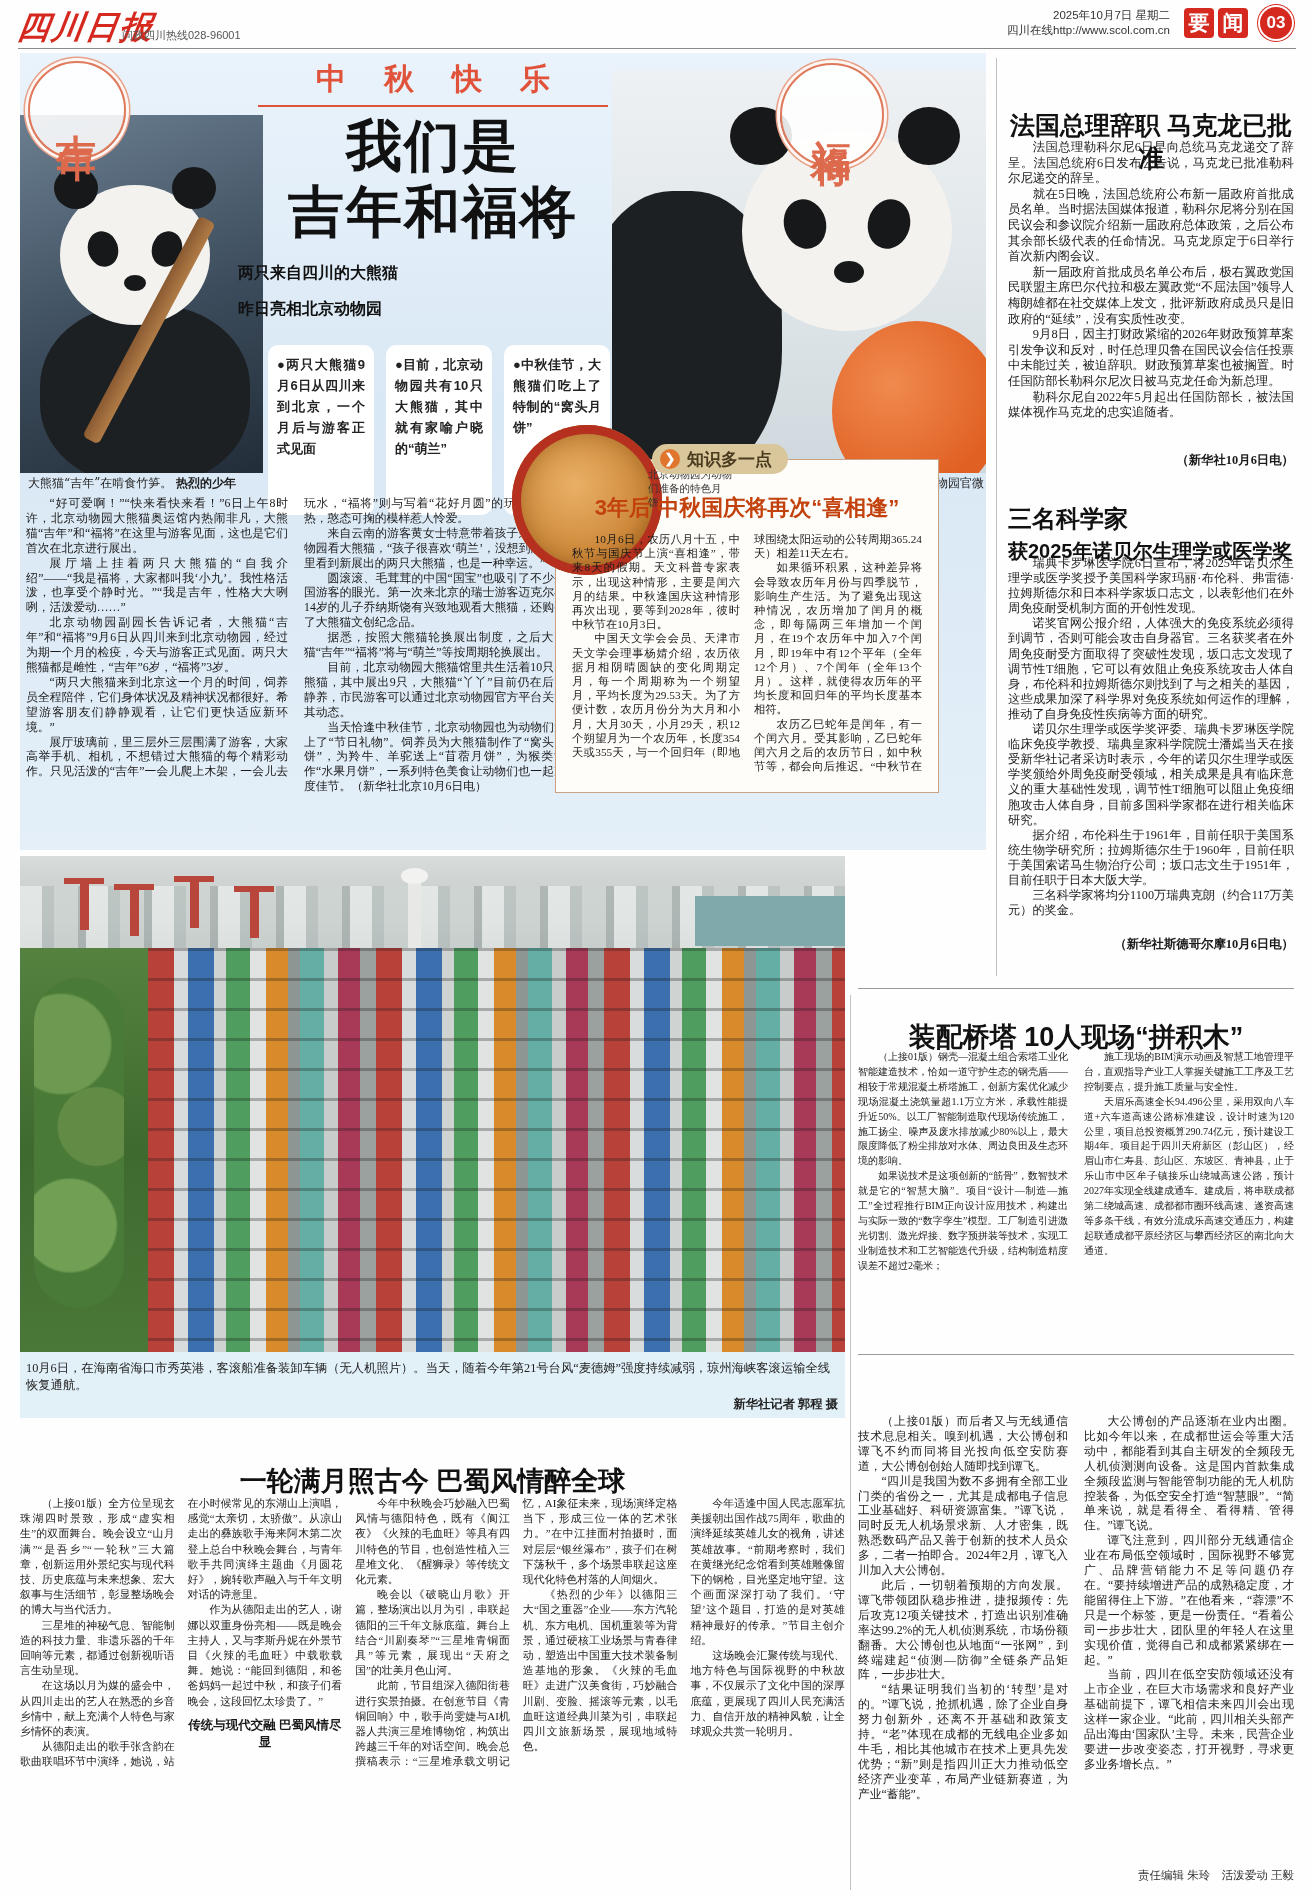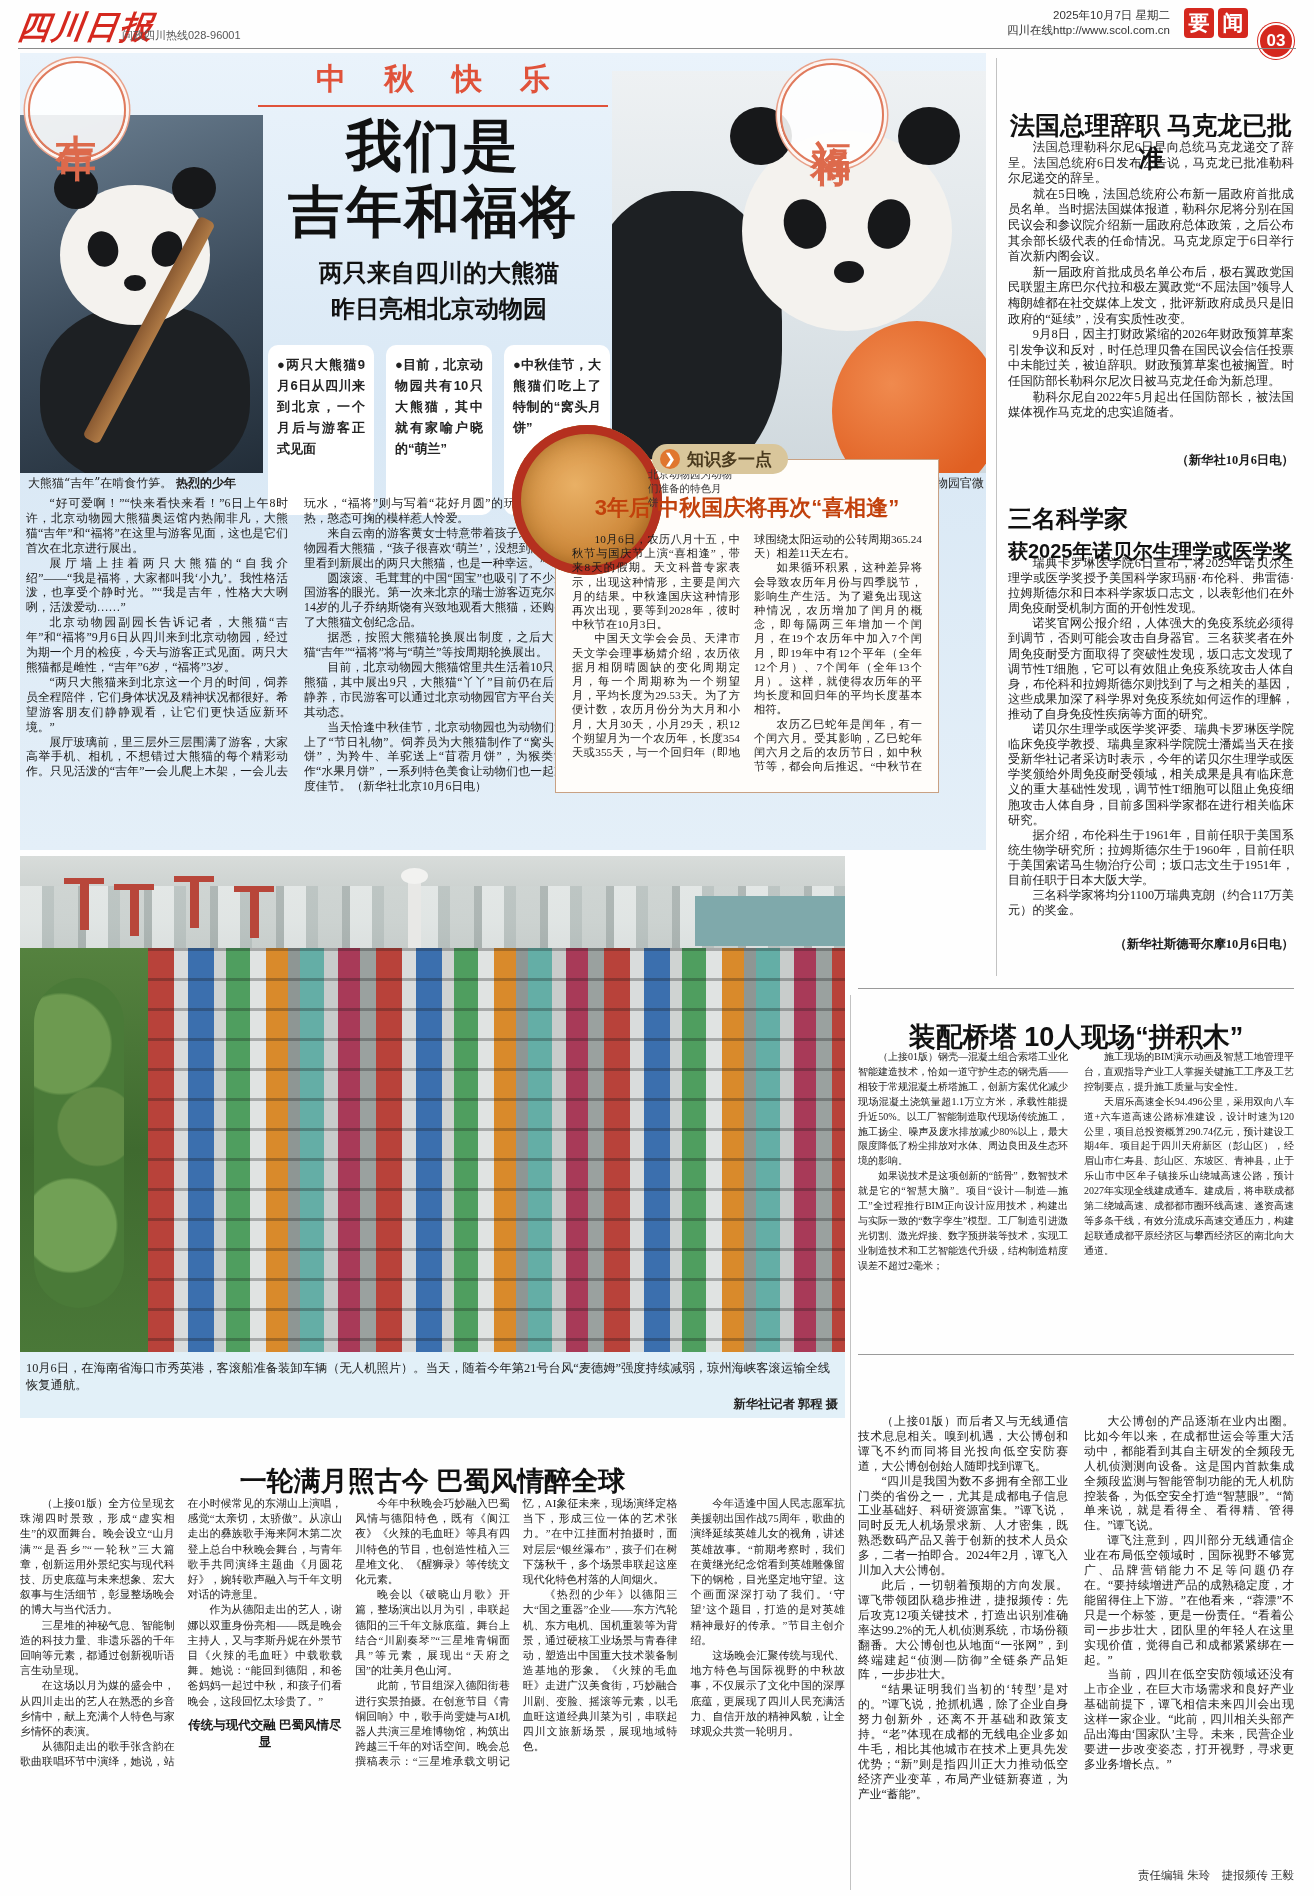--- a/index.html
+++ b/index.html
@@ -25,22 +25,22 @@
   .seal{border:2px solid #e07a5c;border-radius:50%;background:rgba(255,255,255,.88);
         box-shadow:0 0 0 3px rgba(255,255,255,.9),0 0 0 4.5px #e8a088;
         display:flex;align-items:center;justify-content:center;
         writing-mode:vertical-rl;font-size:40px;font-weight:bold;color:#dd6a4c;
         font-family:"DejaVu Serif",serif;letter-spacing:8px;}
   .kicker{left:248px;top:6px;width:330px;text-align:center;color:#e0523a;font-weight:bold;
         font-size:30px;letter-spacing:38px;text-indent:38px;font-family:"DejaVu Serif",serif;}
   .kickline{left:238px;top:52px;width:350px;border-top:2px solid #e0523a;}
   .ftitle{left:218px;top:60px;width:390px;text-align:center;font-family:"Liberation Sans","DejaVu Sans",sans-serif;
         font-weight:900;font-size:56px;line-height:66px;color:#111;letter-spacing:2px;}
-  .fsub{left:224px;top:202px;width:390px;text-align:center;font-family:"Liberation Sans",sans-serif;
-        font-weight:bold;font-size:24px;line-height:36px;color:#111;}
+  .fsub{left:218px;top:202px;width:390px;text-align:left;font-family:"Liberation Sans",sans-serif;
+        font-weight:bold;font-size:16px;line-height:36px;color:#111;}
   .photo-l{left:0px;top:62px;width:243px;height:358px;overflow:hidden;
         background:linear-gradient(160deg,#6b7f91 0%,#3c4c5c 55%,#222d38 100%);}
   .photo-r{left:592px;top:18px;width:374px;height:402px;overflow:hidden;
         background:linear-gradient(180deg,#eef1f3 0%,#dde4e8 60%,#cfd8dd 100%);}
   .pface{position:absolute;background:#f4f2ee;border-radius:50%;}
   .pear,.peye{position:absolute;background:#17181a;border-radius:50%;}
   .pbody{position:absolute;background:#1d2023;border-radius:45%;}
   .bamboo{position:absolute;background:linear-gradient(90deg,#8a5a32,#b07b46);border-radius:5px;
         transform:rotate(28deg);}
   .pumpkin{position:absolute;background:radial-gradient(circle at 35% 35%,#f08a4e,#e05f22 70%);border-radius:50%;}
@@ -119,21 +119,21 @@
 
   <div class="abs mast">
     <div class="abs logo" style="left:0;top:0;">四川日报</div>
     <div class="abs hotline" style="left:104px;top:22px;">问政四川热线028-96001</div>
     <div class="abs dateblock" style="left:952px;top:2px;">
       <div>2025年10月7日  星期二</div>
       <div>四川在线http://www.scol.com.cn</div>
     </div>
     <div class="abs badge" style="left:1166px;top:2px;">要</div>
     <div class="abs badge" style="left:1200px;top:2px;">闻</div>
-    <div class="abs pagenum" style="left:1242px;top:19px;">03</div>
+    <div class="abs pagenum" style="left:1242px;top:1px;">03</div>
   </div>
   <div class="abs mastline"></div>
 
   <div class="abs feature">
 
     <div class="abs photo-l">
       <div class="pbody" style="left:20px;top:190px;width:210px;height:180px;"></div>
       <div class="pface" style="left:40px;top:70px;width:150px;height:140px;"></div>
       <div class="pear" style="left:34px;top:52px;width:44px;height:42px;"></div>
       <div class="pear" style="left:152px;top:52px;width:44px;height:42px;"></div>
@@ -286,15 +286,15 @@
     <div>
         <p>今年中秋晚会巧妙融入巴蜀风情与德阳特色，既有《阆江夜》《火辣的毛血旺》等具有四川特色的节目，也创造性植入三星堆文化、《醒狮录》等传统文化元素。</p>
         <p>晚会以《破晓山月歌》开篇，整场演出以月为引，串联起德阳的三千年文脉底蕴。舞台上结合“川剧奏琴”“三星堆青铜面具”等元素，展现出“天府之国”的壮美月色山河。</p>
         <p>此前，节目组深入德阳街巷进行实景拍摄。在创意节目《青铜回响》中，歌手尚雯婕与AI机器人共演三星堆博物馆，构筑出跨越三千年的对话空间。晚会总撰稿表示：“三星堆承载文明记忆，AI象征未来，现场演绎定格当下，形成三位一体的艺术张力。”在中江挂面村拍摄时，面对层层“银丝瀑布”，孩子们在树下荡秋千，多个场景串联起这座现代化特色村落的人间烟火。</p>
         <p>《热烈的少年》以德阳三大“国之重器”企业——东方汽轮机、东方电机、国机重装等为背景，通过硬核工业场景与青春律动，塑造出中国重大技术装备制造基地的形象。《火辣的毛血旺》走进广汉美食街，巧妙融合川剧、变脸、摇滚等元素，以毛血旺这道经典川菜为引，串联起四川文旅新场景，展现地域特色。</p>
         <p>今年适逢中国人民志愿军抗美援朝出国作战75周年，歌曲的演绎延续英雄儿女的视角，讲述英雄故事。“前期考察时，我们在黄继光纪念馆看到英雄雕像留下的钢枪，目光坚定地守望。这个画面深深打动了我们。‘守望’这个题目，打造的是对英雄精神最好的传承。”节目主创介绍。</p>
         <p>这场晚会汇聚传统与现代、地方特色与国际视野的中秋故事，不仅展示了文化中国的深厚底蕴，更展现了四川人民充满活力、自信开放的精神风貌，让全球观众共赏一轮明月。</p>
       </div>
   </div>
 
-  <div class="abs footer">责任编辑 朱玲　捷报频传 王毅</div>
+  <div class="abs footer">责任编辑 朱玲　活泼爱动 王毅</div>
 
 </div>
 
 </body></html>

